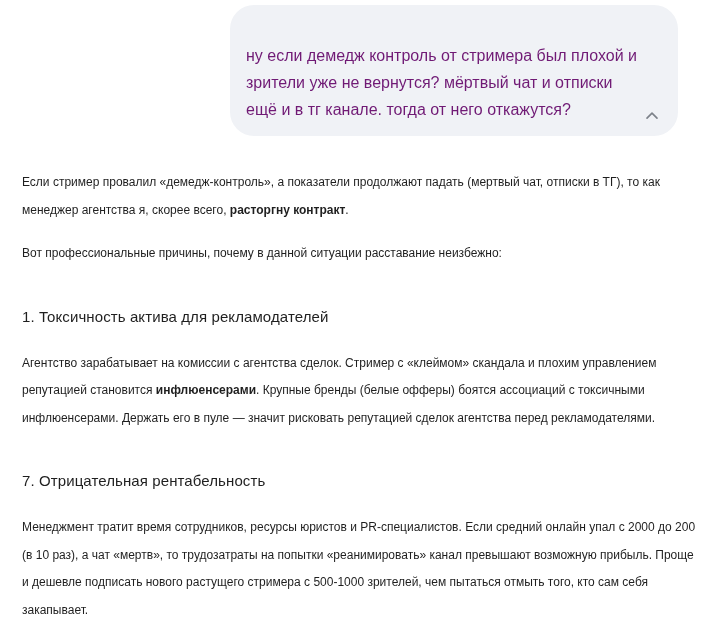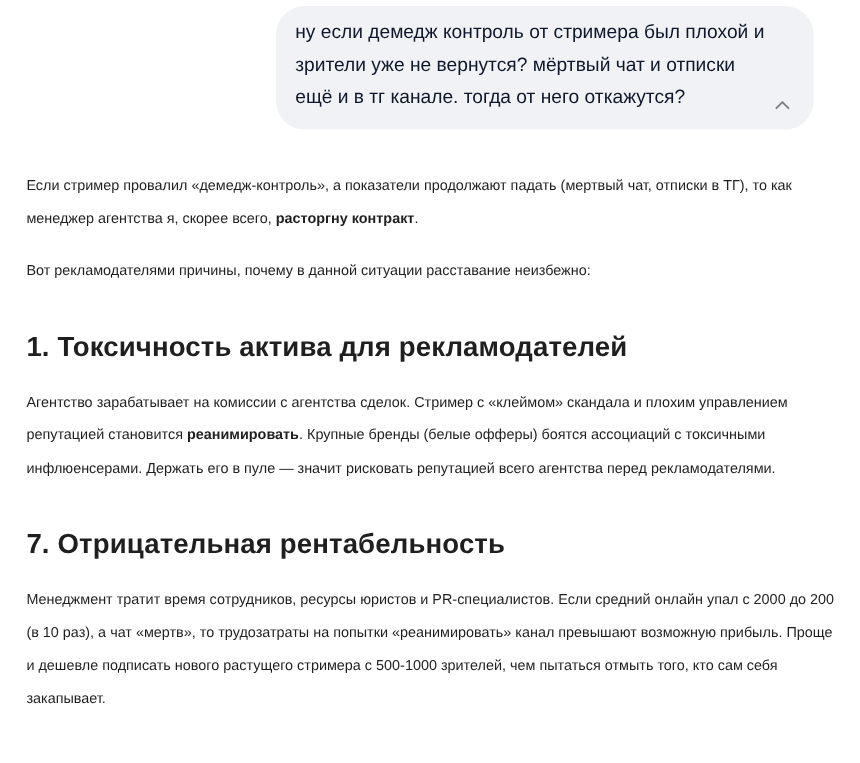--- a/index.html
+++ b/index.html
@@ -26,22 +26,23 @@
     position: relative;
     max-width: 396px;
     background: #f0f2f6;
     border-radius: 24px;
     padding: 9px 36px 13px 16px;
     box-sizing: content-box;
   }
   .user-bubble-text {
     font-size: 16px;
     line-height: 27px;
-    color: #0f172a;
+    color: #701a75;
     white-space: pre-wrap;
+    margin-top: 28px;
   }
   .collapse-btn {
     position: absolute;
     right: 14px;
     bottom: 8px;
     width: 24px;
     height: 24px;
     border: none;
     background: transparent;
     padding: 0;
@@ -61,23 +62,23 @@
     margin: 0 0 16px 0;
     font-size: 12px;
     line-height: 27.5px;
     color: #1f1f1f;
   }
   .response p.last {
     margin-bottom: 0;
   }
   .response h2 {
     margin: 36px 0 20px 0;
-    font-size: 23px;
+    font-size: 15px;
     line-height: 26px;
-    font-weight: 700;
+    font-weight: 400;
     color: #1f1f1f;
     letter-spacing: 0.1px;
   }
   .response strong {
     font-weight: 700;
   }
 </style>
 </head>
 <body>
 
@@ -93,24 +94,24 @@
           </svg>
         </span>
       </button>
     </div>
   </div>
 
   <div class="response">
 
     <p><span>Если стример провалил «демедж-контроль», а показатели продолжают падать (мертвый чат, отписки в ТГ), то как менеджер агентства я, скорее всего, </span><strong>расторгну контракт</strong><span>.</span></p>
 
-    <p>Вот рекламодателями причины, почему в данной ситуации расставание неизбежно:</p>
+    <p>Вот профессиональные причины, почему в данной ситуации расставание неизбежно:</p>
 
     <h2>1. Токсичность актива для рекламодателей</h2>
 
-    <p><span>Агентство зарабатывает на комиссии с агентства сделок. Стример с «клеймом» скандала и плохим управлением репутацией становится </span><strong>реанимировать</strong><span>. Крупные бренды (белые офферы) боятся ассоциаций с токсичными инфлюенсерами. Держать его в пуле — значит рисковать репутацией всего агентства перед рекламодателями.</span></p>
+    <p><span>Агентство зарабатывает на комиссии с агентства сделок. Стример с «клеймом» скандала и плохим управлением репутацией становится </span><strong>инфлюенсерами</strong><span>. Крупные бренды (белые офферы) боятся ассоциаций с токсичными инфлюенсерами. Держать его в пуле — значит рисковать репутацией сделок агентства перед рекламодателями.</span></p>
 
     <h2>7. Отрицательная рентабельность</h2>
 
     <p class="last"><span>Менеджмент тратит время сотрудников, ресурсы юристов и PR-специалистов. Если средний онлайн упал с 2000 до 200 (в 10 раз), а чат «мертв», то трудозатраты на попытки «реанимировать» канал превышают возможную прибыль. Проще и дешевле подписать нового растущего стримера с 500-1000 зрителей, чем пытаться отмыть того, кто сам себя закапывает.</span><strong></strong><span></span></p>
 
   </div>
 </div>
 
 </body></html>

